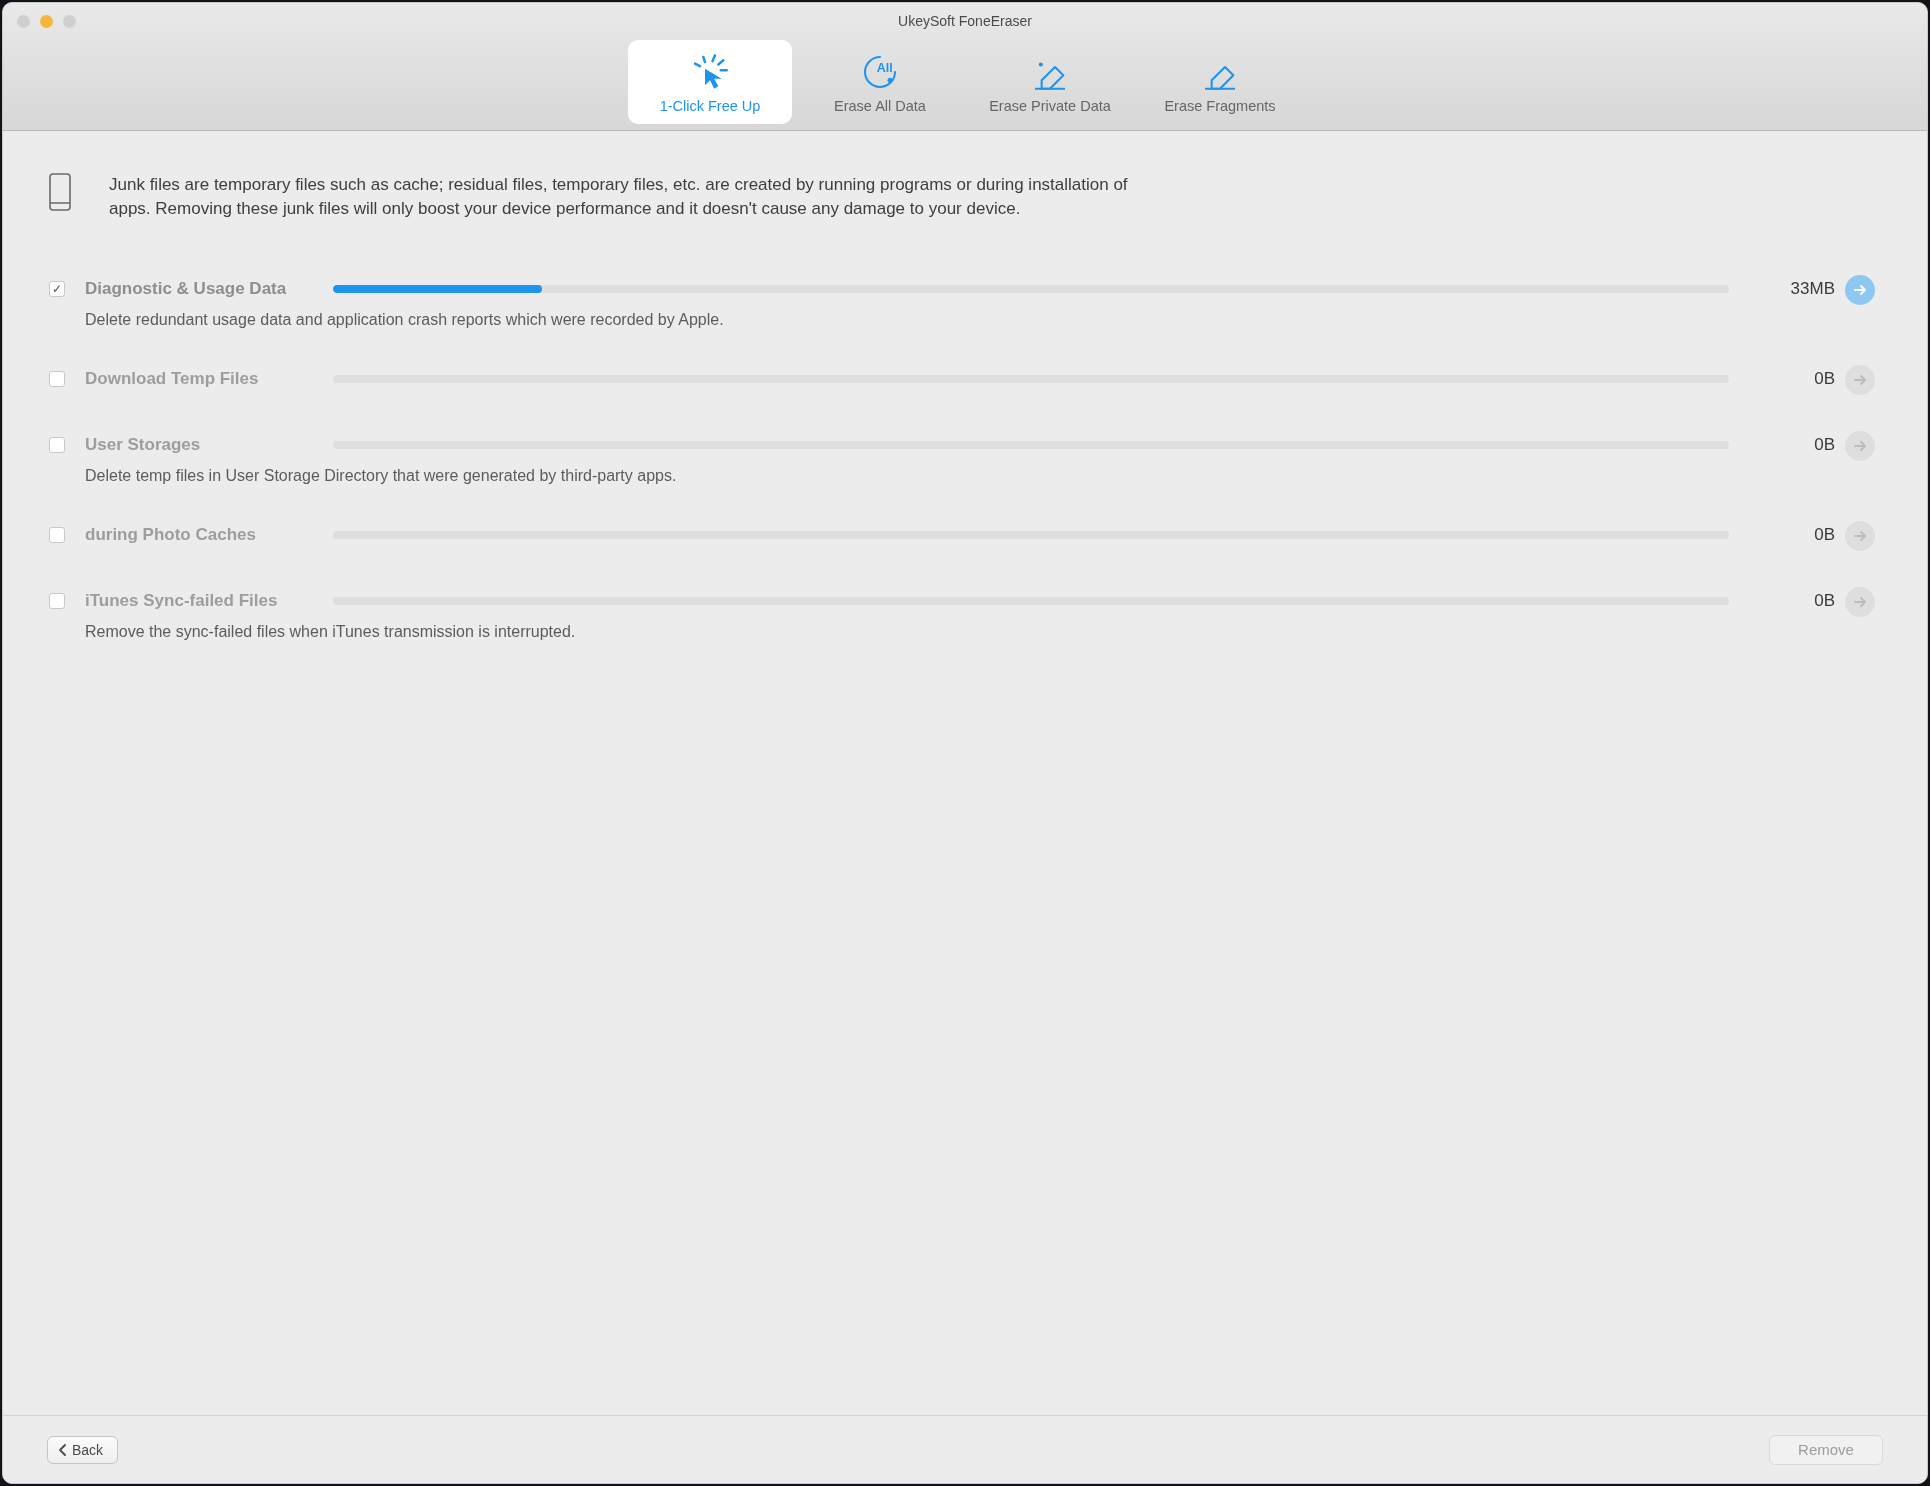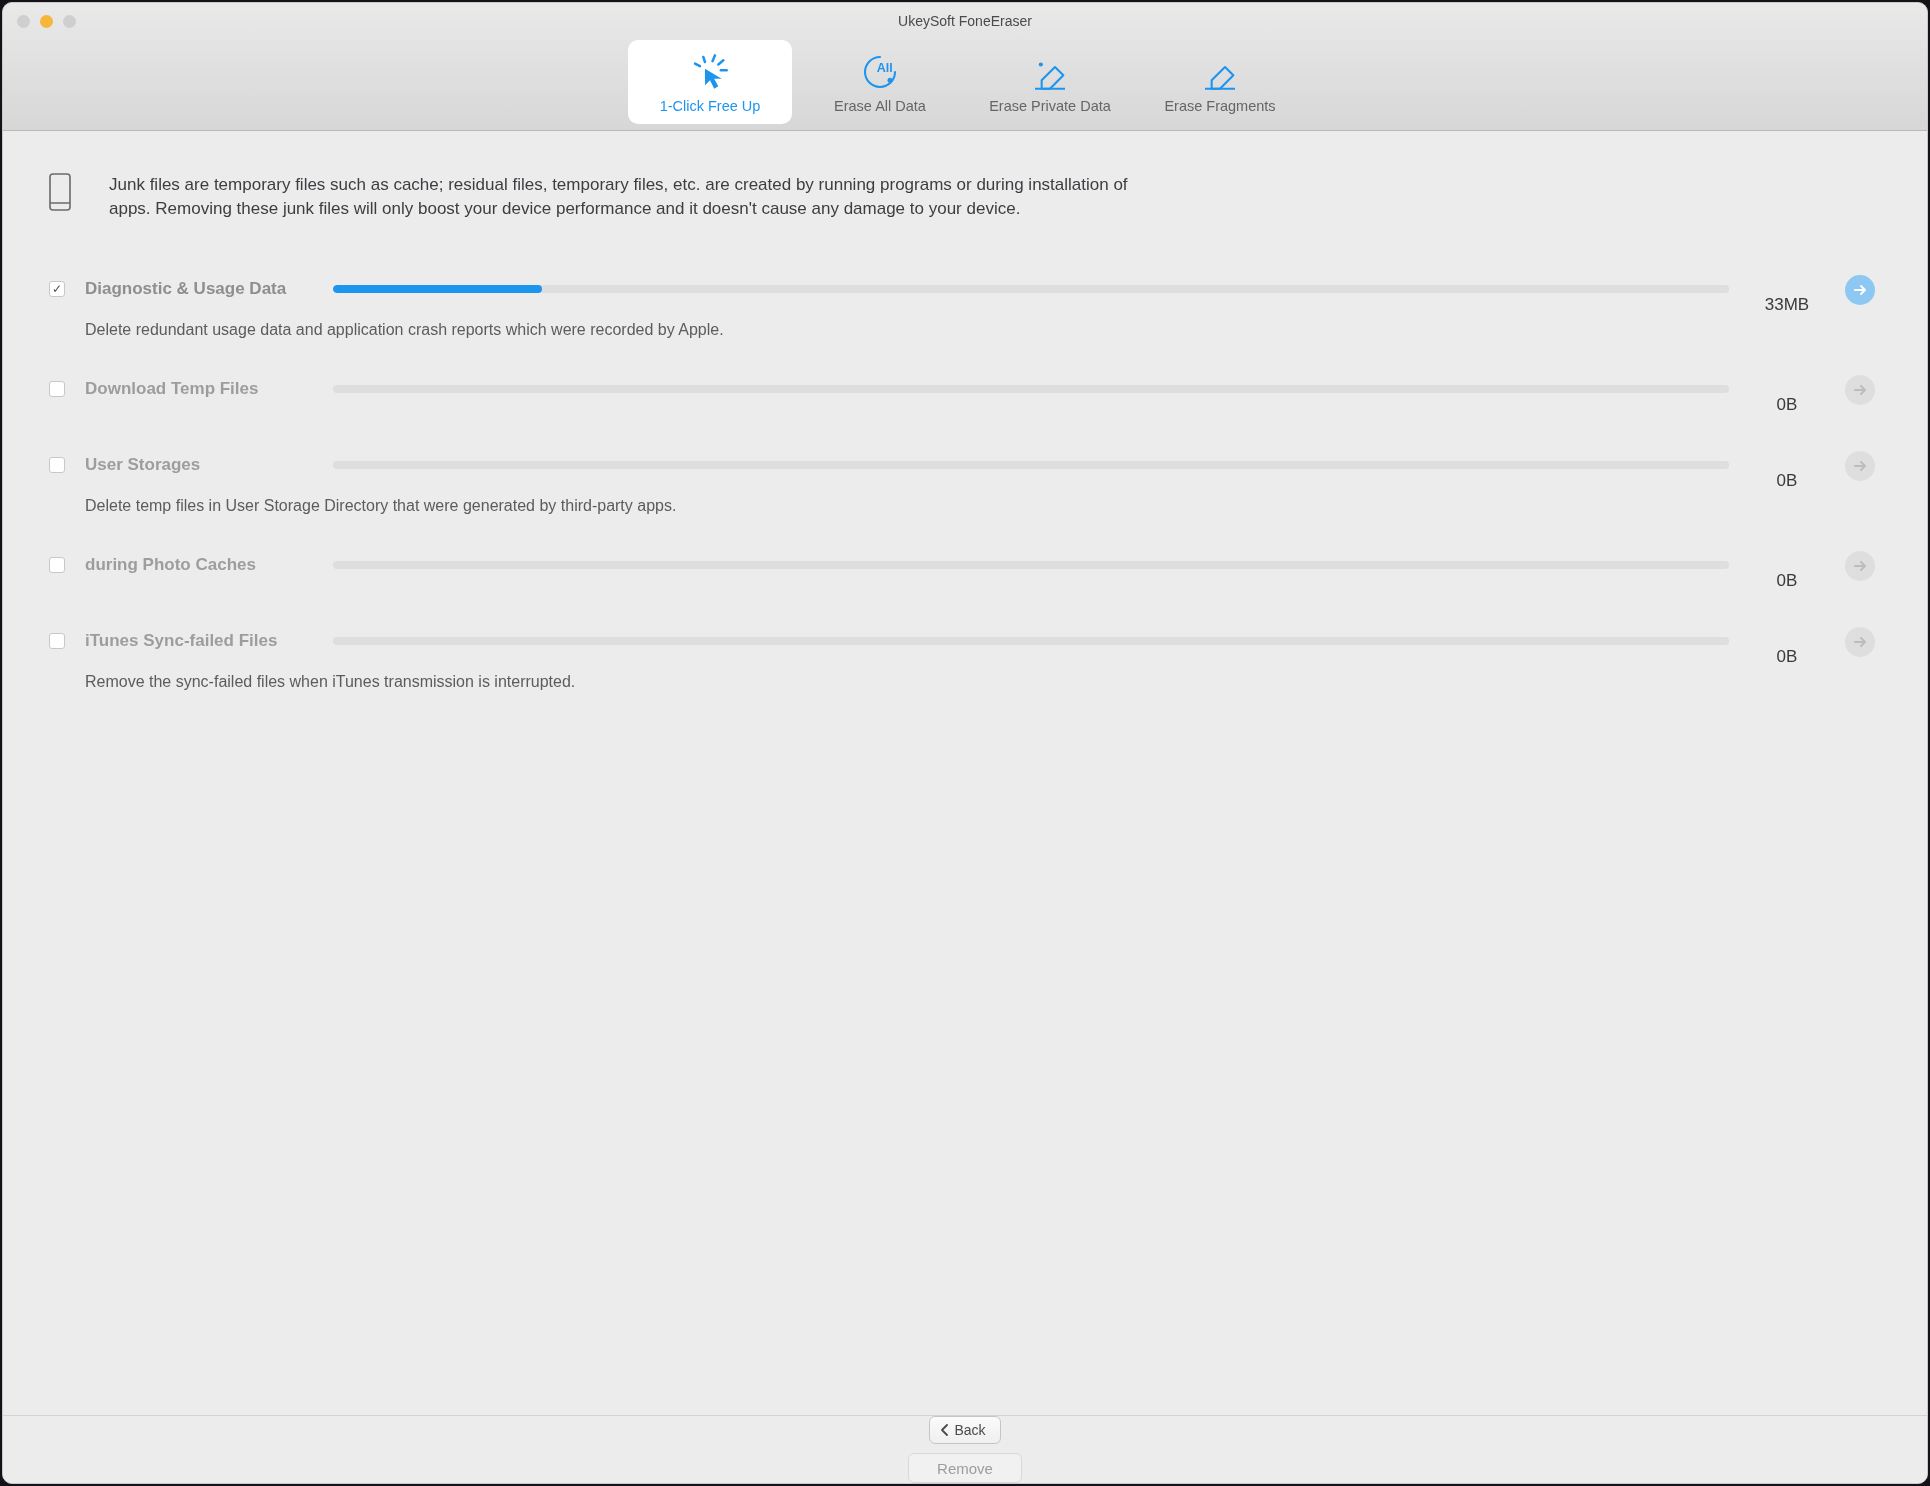--- a/index.html
+++ b/index.html
@@ -88,36 +88,35 @@
     font-size: 16px; color: #5c5c5c; margin-top: 6px;
   }
   .bar {
     height: 8px; border-radius: 4px; background: #dedede; margin-top: 6px;
     position: relative; overflow: hidden;
   }
   .bar-fill {
     position: absolute; left: 0; top: 0; bottom: 0;
     background: #1d95ef; border-radius: 4px;
   }
-  .size { font-size: 17px; color: #3a3a3a; text-align: center; margin-top: 16px; }
+  .size { font-size: 17px; color: #3a3a3a; text-align: right; margin-top: 0; }
   .arrow-btn {
     width: 30px; height: 30px; border-radius: 50%;
     display: flex; align-items: center; justify-content: center;
     margin-top: -4px; cursor: pointer;
   }
   .arrow-btn svg { width: 16px; height: 16px; }
   .arrow-btn.inactive { background: #dedede; }
   .arrow-btn.active { background: #8cc8f2; }
   
   .footer {
     height: 68px; border-top: 1px solid #d3d3d3;
     background: #ececec;
     display: flex; align-items: center; justify-content: space-between;
     padding: 0 44px;
-    flex-direction: column;
   }
   .back-btn {
     height: 28px; padding: 0 14px 0 10px;
     border: 1px solid #c5c5c5; border-radius: 6px;
     background: linear-gradient(#fbfbfb,#efefef);
     display: flex; align-items: center; gap: 4px;
     font-size: 14px; color: #4a4a4a; cursor: pointer;
   }
   .remove-btn {
     height: 30px; width: 114px;

